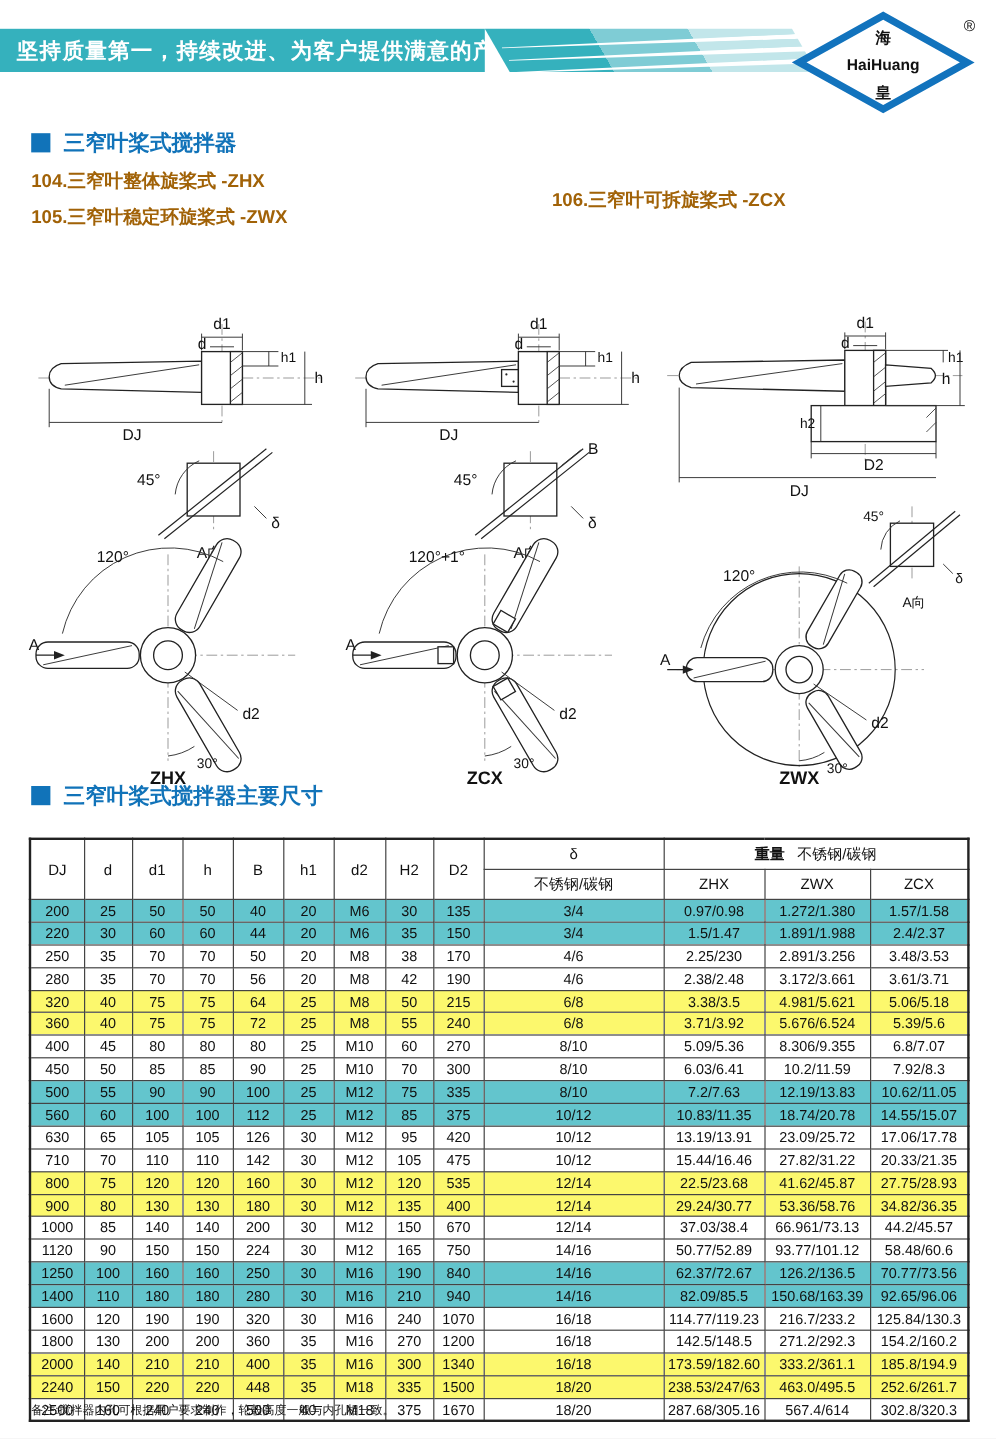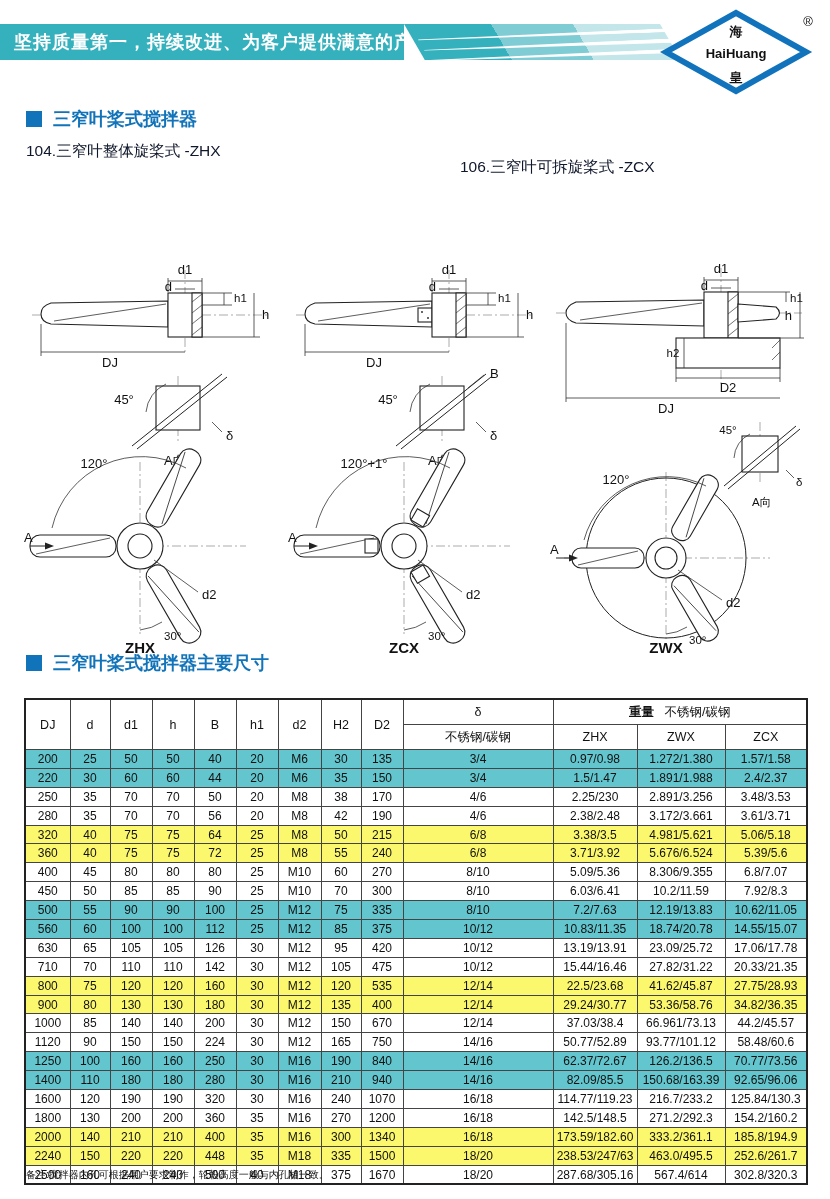--- a/index.html
+++ b/index.html
@@ -22,21 +22,21 @@
   .logo{position:absolute;right:12px;top:8px;}
 
   
   .sec-head{position:absolute;left:26px;display:flex;align-items:center;gap:11px;
             font-size:18px;font-weight:bold;color:#1173b9;}
   .sec-head .sq{width:16px;height:16px;background:#1173b9;flex:none;}
   .head1{top:92px;margin-top:15px;}
   .head2{top:651px;text-align:center;}
 
   
-  .model{position:absolute;font-size:15.5px;color:#0f172a;white-space:nowrap;}
+  .model{position:absolute;font-size:15.5px;color:#a16207;white-space:nowrap;font-weight:bold;}
   .m104{left:26px;top:141px;}
   .m106{left:460px;top:157px;}
   .m105{left:26px;top:171px;}
   .para{position:absolute;left:26px;top:197px;width:782px;font-size:15.5px;line-height:1.58;
         color:#111;text-indent:2em;text-align:justify;}
 
   
   .diagrams{position:absolute;left:18px;top:256px;width:794px;display:flex;}
   .diagrams svg{flex:none;}
   .ol{fill:#fff;stroke:#222;stroke-width:1.1;}
@@ -84,20 +84,21 @@
     <text x="148" y="18" text-anchor="middle" font-size="16" fill="#444">®</text>
   </svg>
 
   <div class="sec-head head1">
     <span class="sq"></span>
     <span>三窄叶桨式搅拌器</span>
   </div>
 
   <div class="model m104">104.三窄叶整体旋桨式 -ZHX</div>
   <div class="model m106">106.三窄叶可拆旋桨式 -ZCX</div>
+  <div class="model m105">105.三窄叶稳定环旋桨式 -ZWX</div>
 
 
   <div class="diagrams">
 
     <svg width="264" height="398" viewBox="0 0 264 398">
       <line class="cl" x1="14" y1="59" x2="252" y2="59"></line>
       <line class="cl" x1="167" y1="14" x2="167" y2="96"></line>
       <path class="ol" d="M33,47 Q23,50 23,58 Q23,66 33,68 L150,71 L150,45 Z"></path>
       <line class="dim" x1="36" y1="65" x2="148" y2="48"></line>
       <rect class="ol" x="150" y="37" width="34" height="44"></rect>

